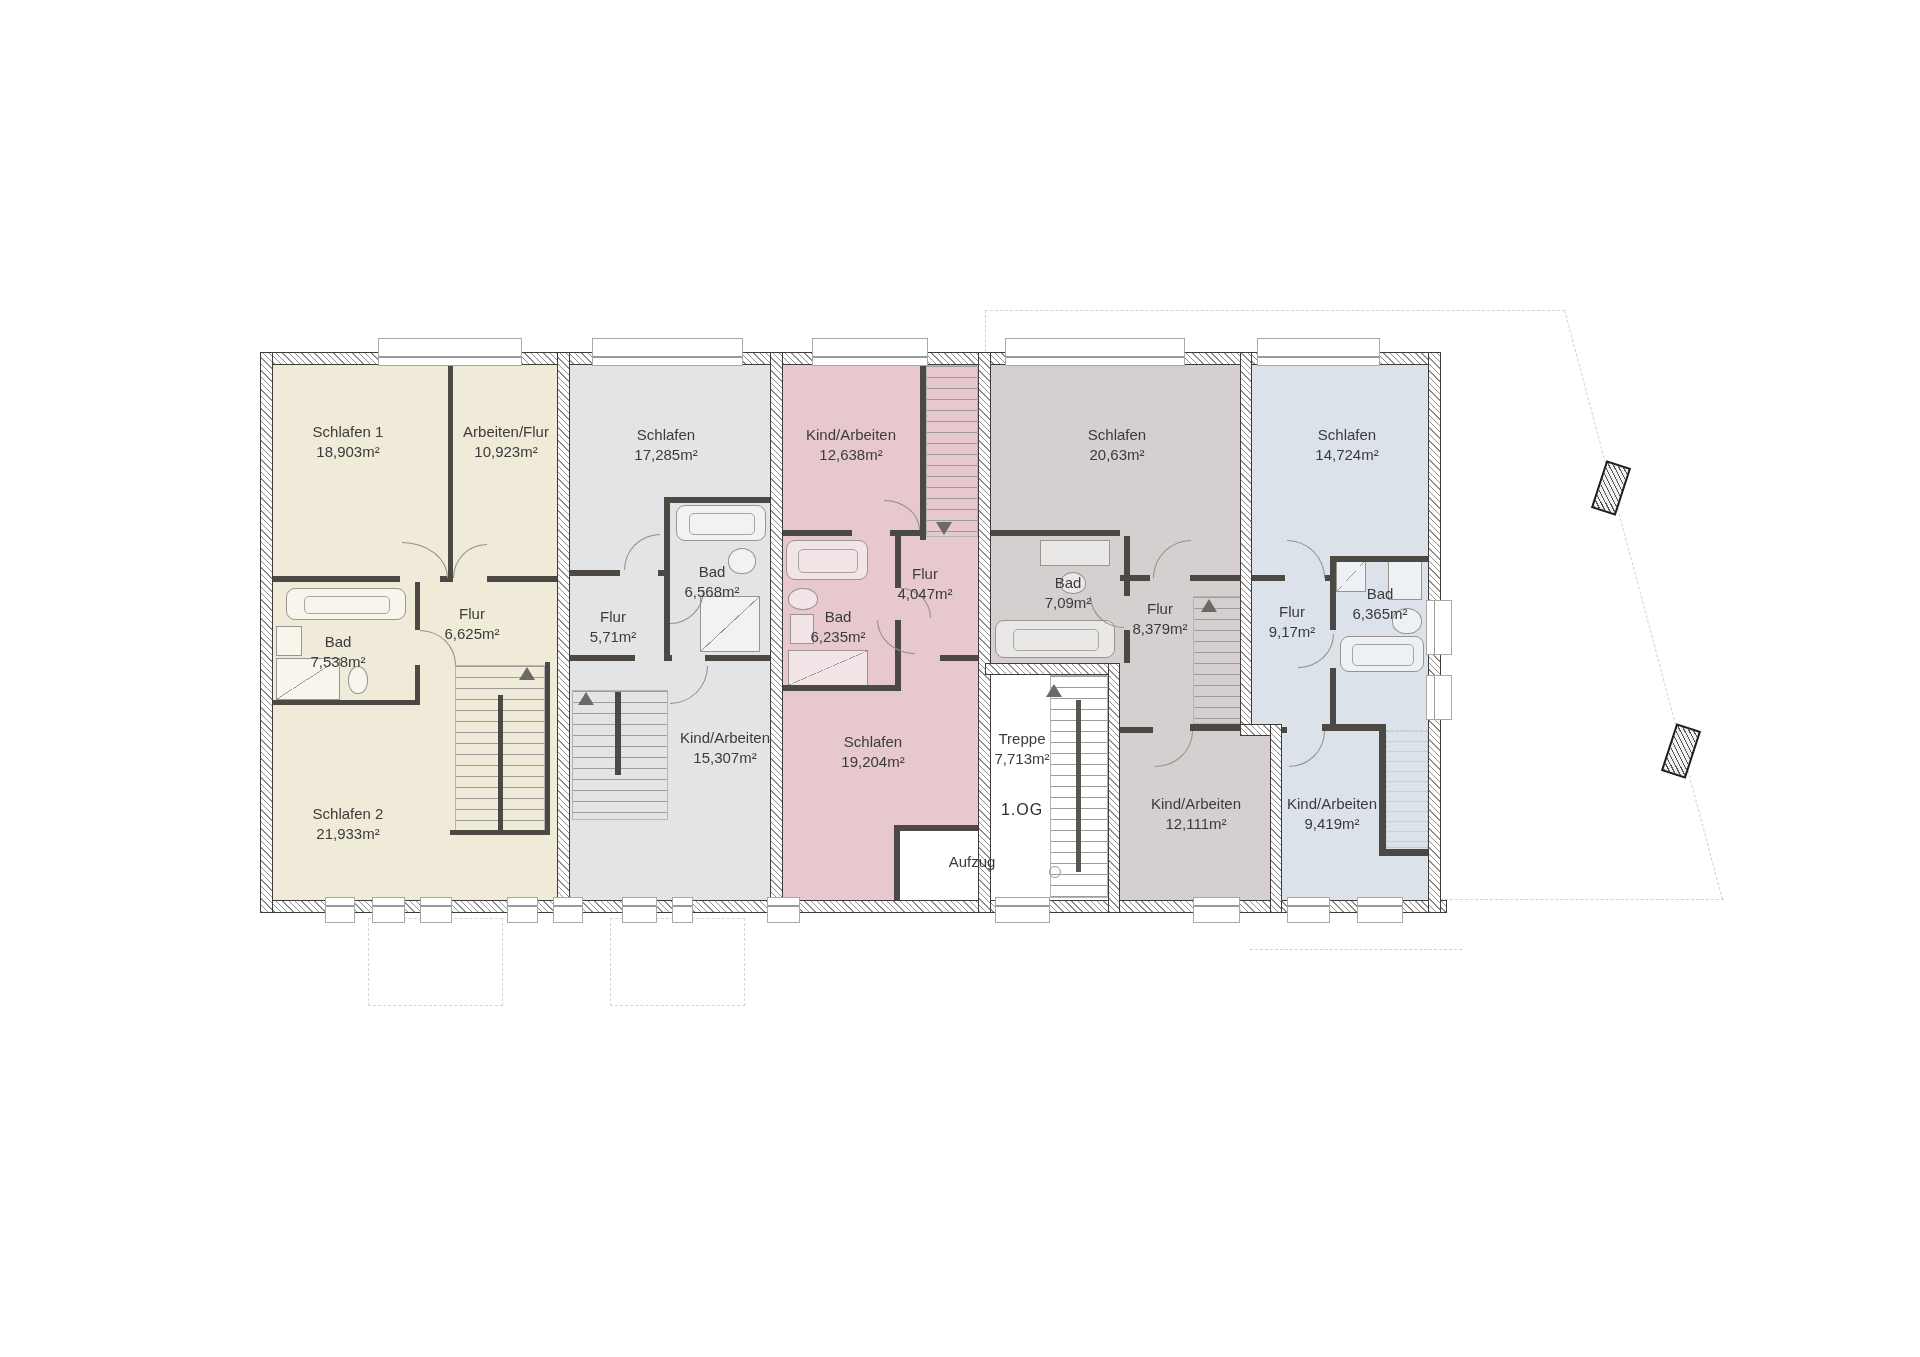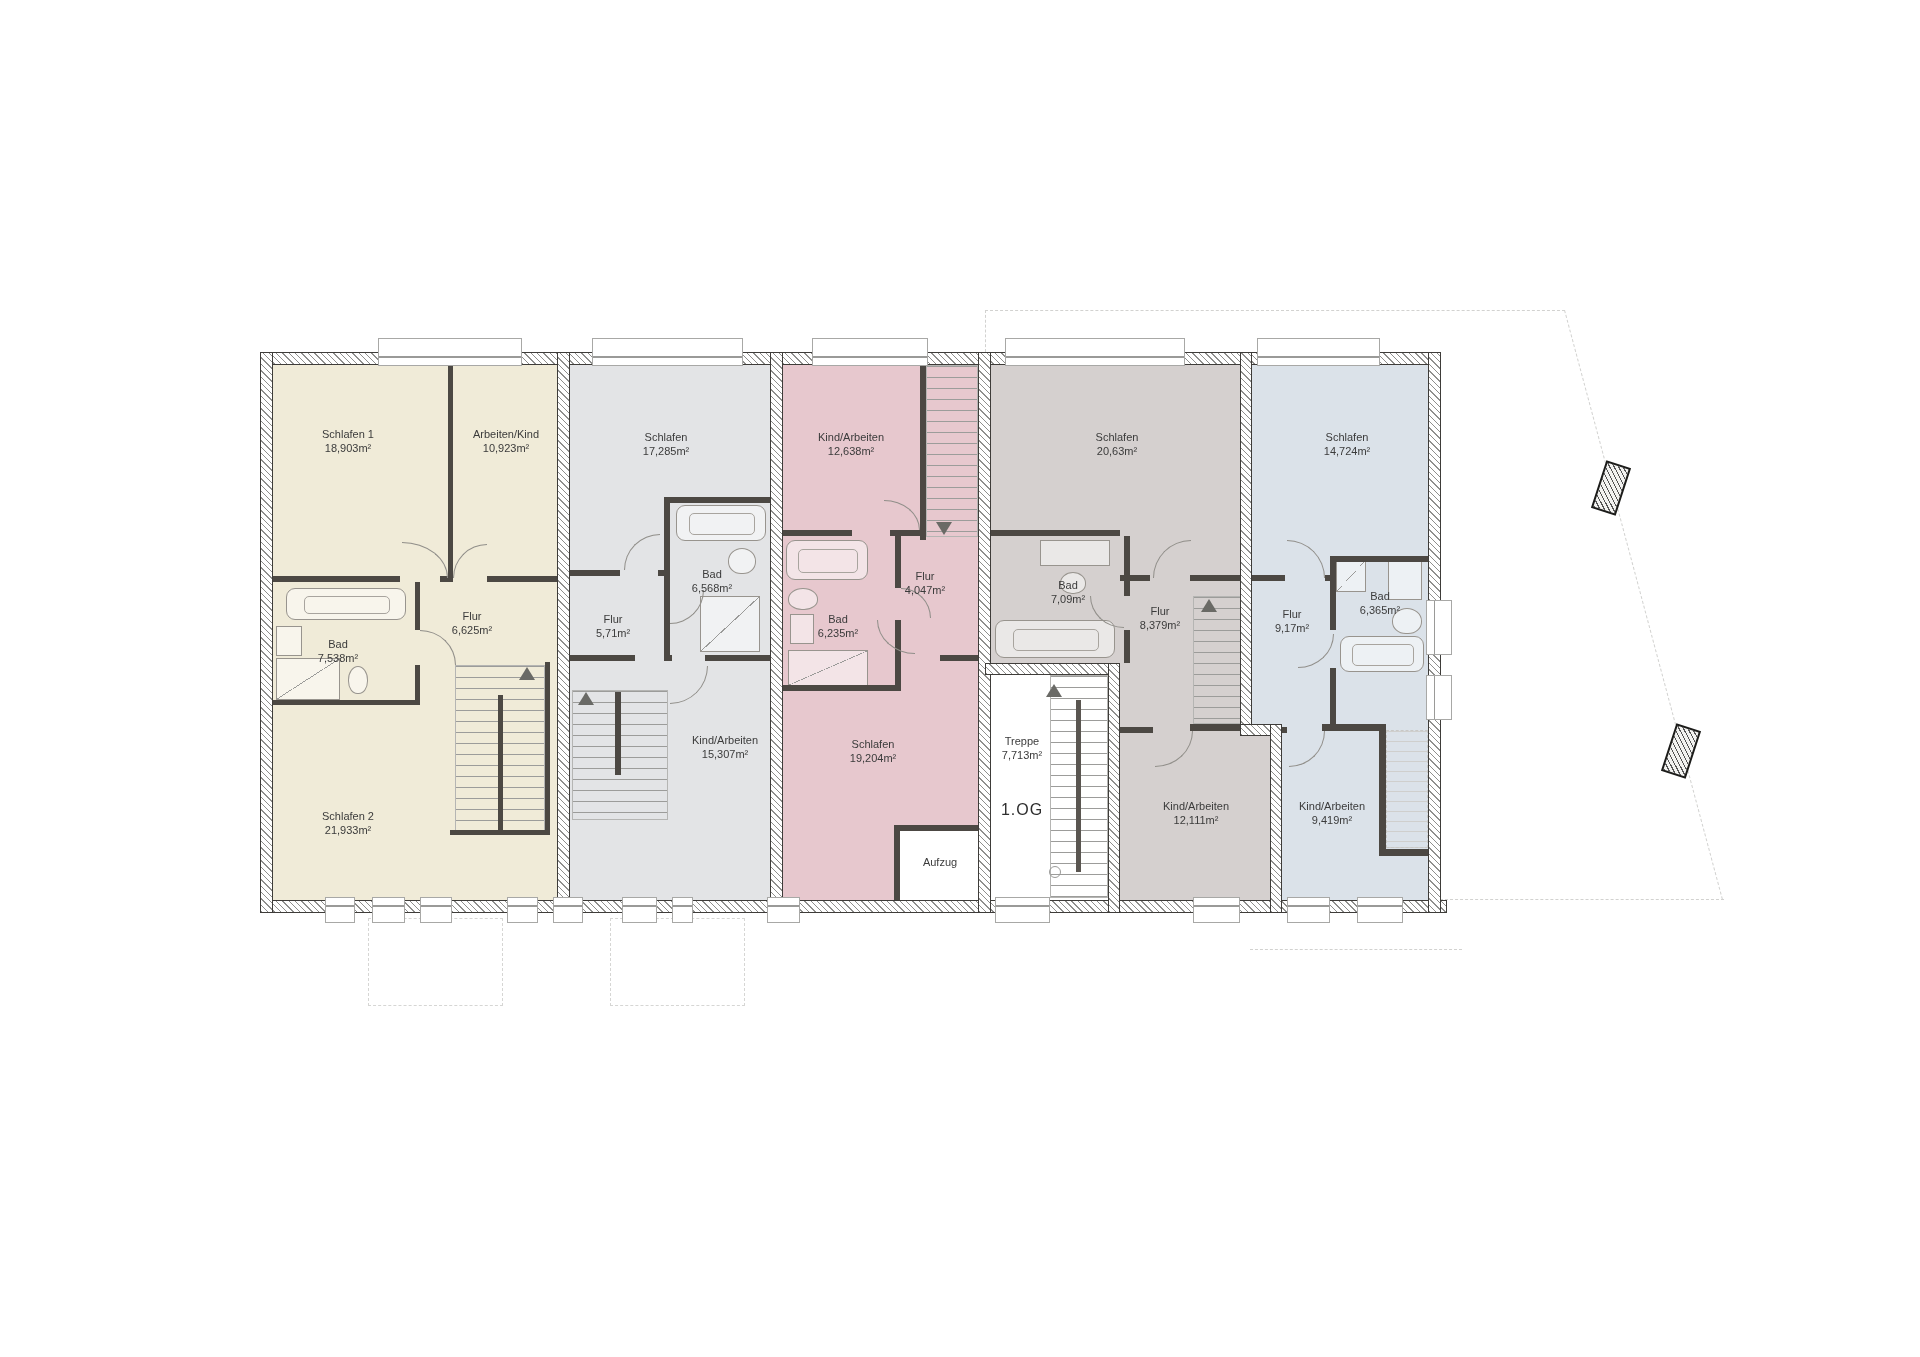--- a/index.html
+++ b/index.html
@@ -45,21 +45,21 @@
   .chim{position:absolute;background:repeating-linear-gradient(45deg,#555 0 1px,#f2f2f0 1px 4px);
       border:2px solid #1c1c1a;box-sizing:border-box;}
   
   .arc{position:absolute;box-sizing:border-box;}
   .arc.tl{border-top:1px solid #908e89;border-left:1px solid #908e89;border-top-left-radius:100%;}
   .arc.tr{border-top:1px solid #908e89;border-right:1px solid #908e89;border-top-right-radius:100%;}
   .arc.bl{border-bottom:1px solid #908e89;border-left:1px solid #908e89;border-bottom-left-radius:100%;}
   .arc.br{border-bottom:1px solid #908e89;border-right:1px solid #908e89;border-bottom-right-radius:100%;}
   
   .lbl{position:absolute;transform:translate(-50%,-50%);text-align:center;
-       font-size:11px;line-height:1.3;color:#3b3b3b;white-space:nowrap;}
+       font-size:15px;line-height:1.3;color:#3b3b3b;white-space:nowrap;}
   .lbl span{display:block;}
   .floor-lbl{position:absolute;transform:translate(-50%,-50%);font-size:16px;
        letter-spacing:1px;color:#2e2e2e;}
 </style>
 </head>
 <body>
 
 <div id="plan">
 
   <div class="room" style="left: 272px; top: 365px; width: 285px; height: 535px; background-color: rgb(240, 235, 216);"></div>
@@ -215,21 +215,21 @@
   <div class="win win-r" style="left:1426px;top:675px;width:26px;height:45px"></div>
 
   <div class="chim" style="left:1598px;top:463px;width:26px;height:50px;transform:rotate(18deg)"></div>
   <div class="chim" style="left:1668px;top:726px;width:26px;height:50px;transform:rotate(18deg)"></div>
 
   <div class="lbl" style="left:348px;top:441px">
     <span>Schlafen 1</span>
       <span>18,903m²</span>
     </div>
   <div class="lbl" style="left:506px;top:441px">
-    <span>Arbeiten/Kind</span>
+    <span>Arbeiten/Flur</span>
       <span>10,923m²</span>
     </div>
   <div class="lbl" style="left:338px;top:651px">
     <span>Bad</span>
       <span>7,538m²</span>
     </div>
   <div class="lbl" style="left:472px;top:623px">
     <span>Flur</span>
       <span>6,625m²</span>
     </div>
@@ -270,21 +270,21 @@
   <div class="lbl" style="left:873px;top:751px">
     <span>Schlafen</span>
       <span>19,204m²</span>
     </div>
 
   <div class="lbl" style="left:1022px;top:748px">
     <span>Treppe</span>
       <span>7,713m²</span>
     </div>
   <div class="floor-lbl" style="left:1022px;top:810px">1.OG</div>
-  <div class="lbl" style="left:940px;top:862px">
+  <div class="lbl" style="left:972px;top:862px">
     <span>Aufzug</span>
     </div>
 
   <div class="lbl" style="left:1117px;top:444px">
     <span>Schlafen</span>
       <span>20,63m²</span>
     </div>
   <div class="lbl" style="left:1068px;top:592px">
     <span>Bad</span>
       <span>7,09m²</span>

